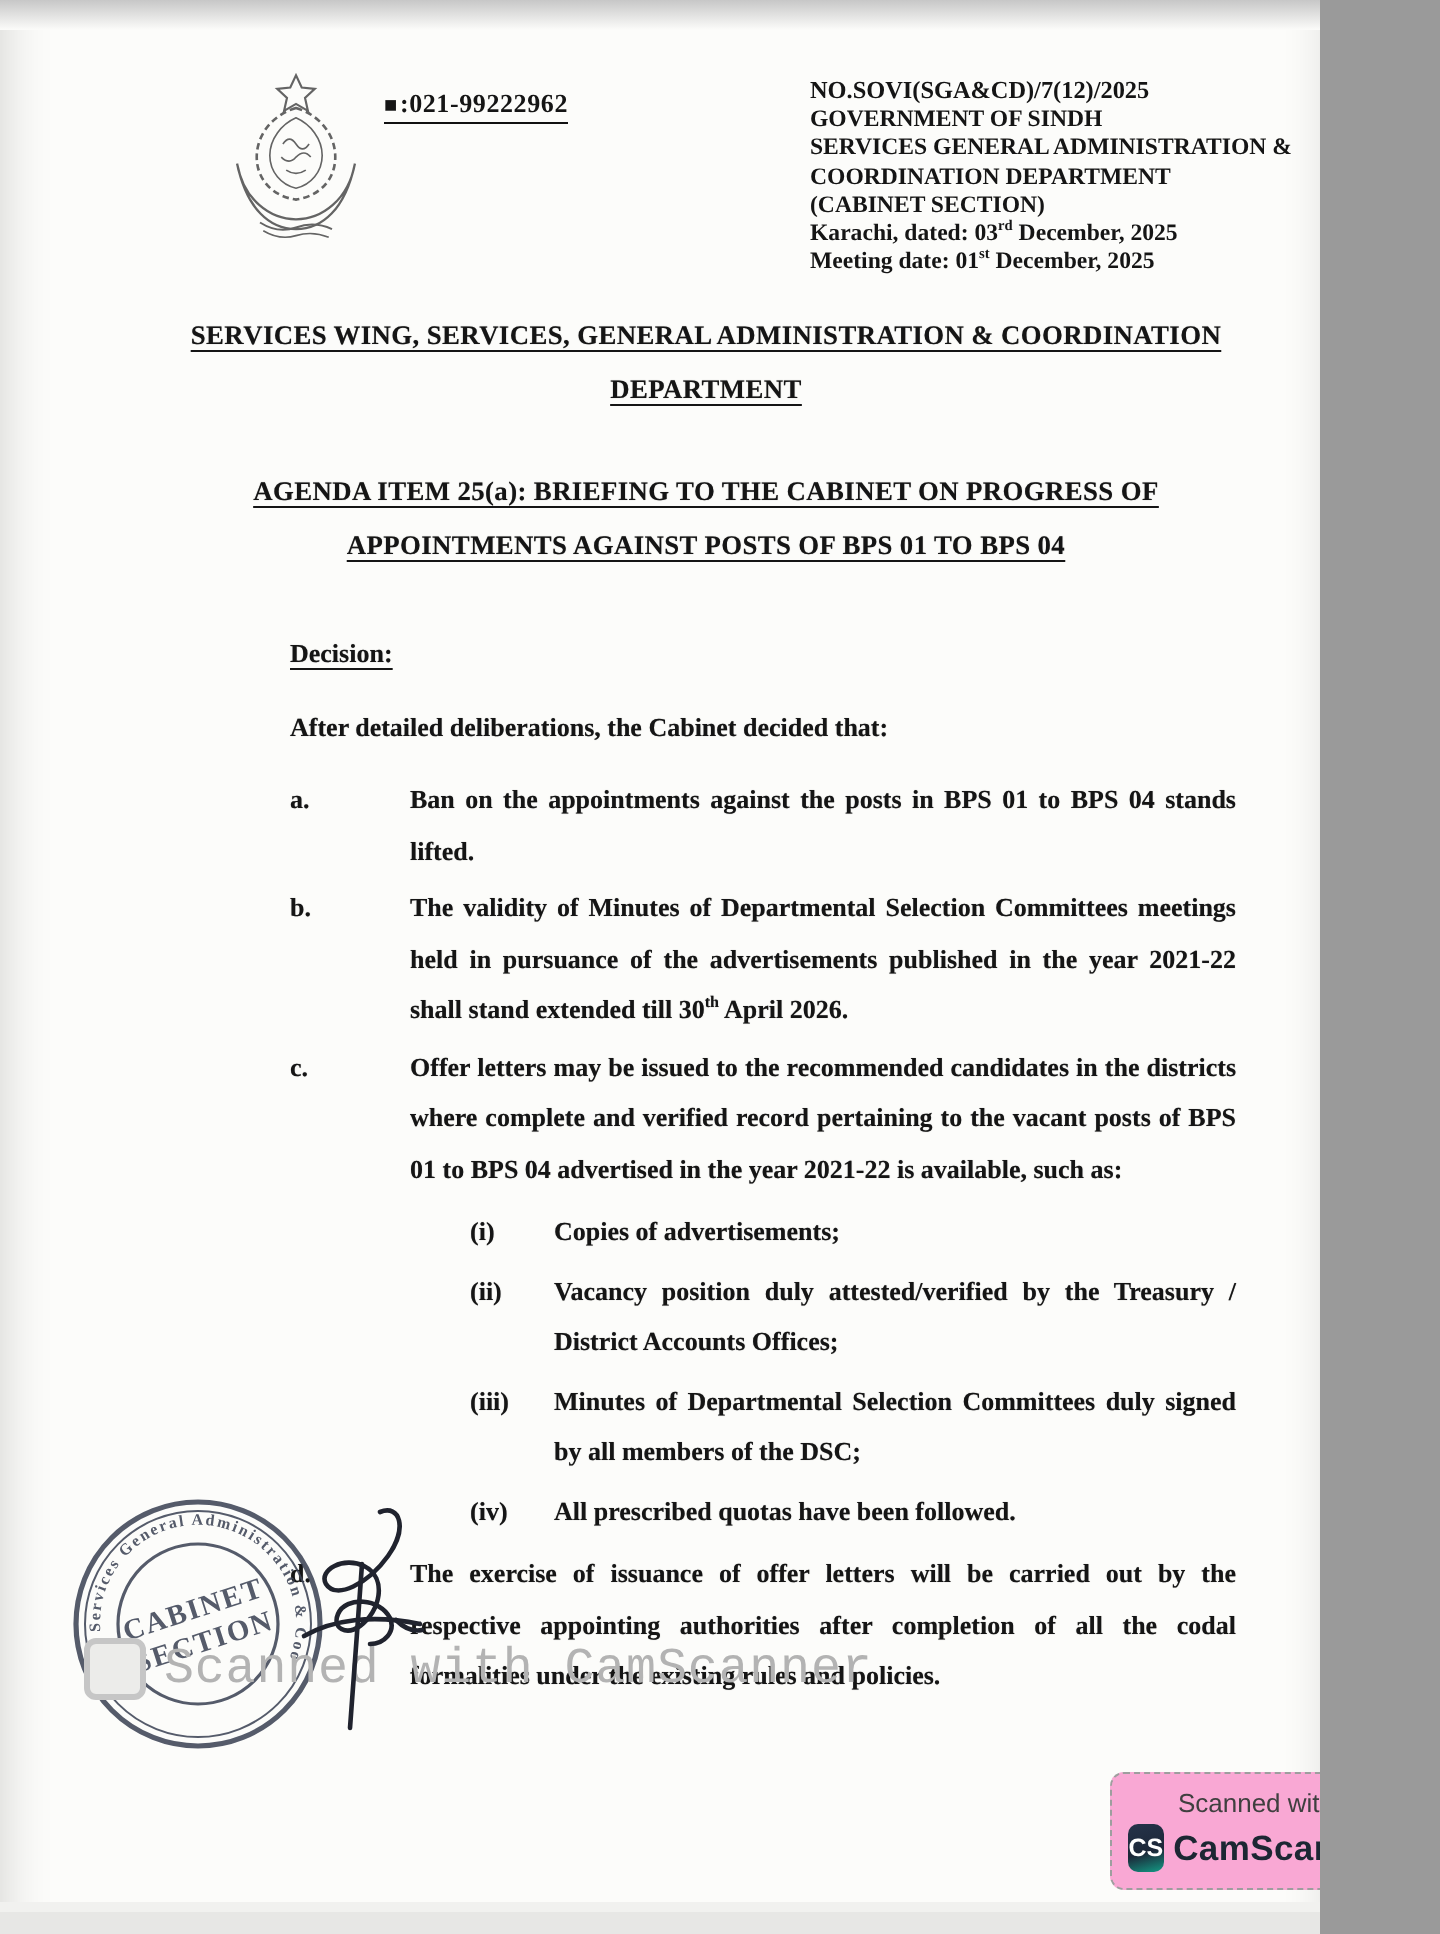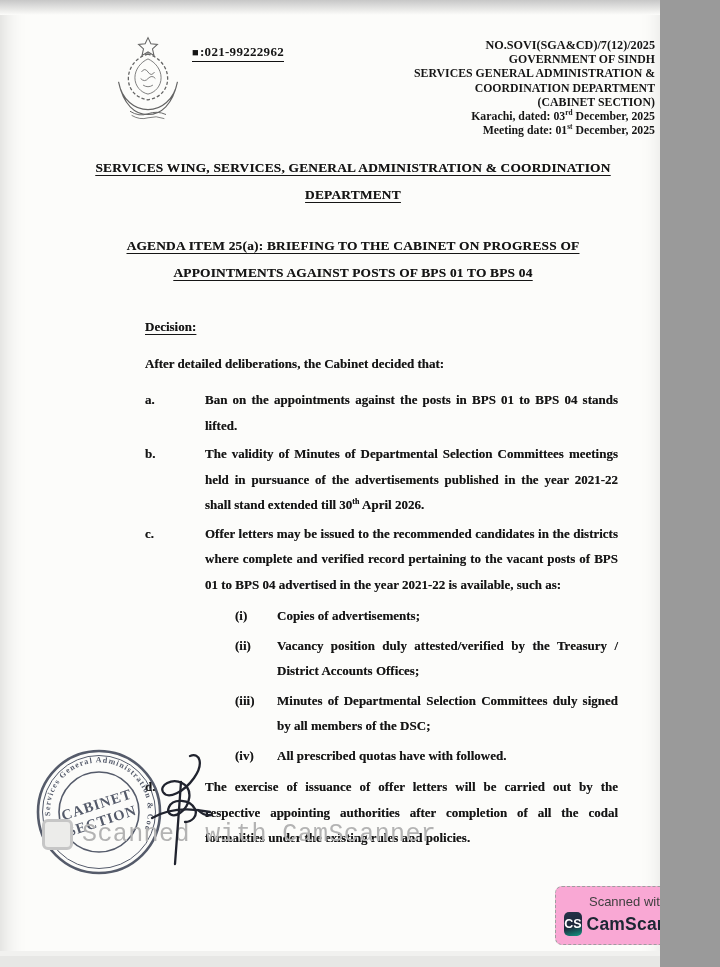--- a/index.html
+++ b/index.html
@@ -13,21 +13,21 @@
   .top-fade{position:absolute;top:0;left:0;right:0;height:15px;
     background:linear-gradient(#c7c7c7,#fcfcfa);}
   .bottom-strip{position:absolute;bottom:0;left:0;right:0;height:11px;background:#e7e7e5;}
   .bottom-strip2{position:absolute;bottom:11px;left:0;right:0;height:5px;background:#f1f1ef;}
 
   
   .crest{position:absolute;left:106px;top:36px;width:84px;height:90px;}
   .phone{position:absolute;left:192px;top:44px;font-size:13px;letter-spacing:.3px;
     border-bottom:1.6px solid #111;padding-bottom:1px;}
   .phone .sq{font-size:11px;margin-right:1px;}
-  .letterhead{position:absolute;left:405px;top:38px;width:250px;text-align:right;
+  .letterhead{position:absolute;left:405px;top:38px;width:250px;text-align:left;
     font-size:11.8px;line-height:14.2px;}
   .letterhead .ref{font-size:12.2px;}
   sup{font-size:.62em;vertical-align:super;line-height:0;}
 
   
   .doc-body{position:absolute;left:88px;top:154px;width:530px;
     font-size:13px;line-height:25.5px;text-shadow:0 0 .4px rgba(10,10,10,.5);}
   .u{text-decoration:underline;text-underline-offset:3px;text-decoration-thickness:1.4px;}
   .title,.agenda{text-align:center;font-size:13.4px;line-height:27px;letter-spacing:.2px;}
   .agenda{margin-top:24px;}
@@ -135,21 +135,21 @@
       <div class="subitem">
         <span class="slabel">(ii)</span>
         <span class="stext">Vacancy position duly attested/verified by the Treasury / District Accounts Offices;</span>
       </div>
       <div class="subitem">
         <span class="slabel">(iii)</span>
         <span class="stext">Minutes of Departmental Selection Committees duly signed by all members of the DSC;</span>
       </div>
       <div class="subitem">
         <span class="slabel">(iv)</span>
-        <span class="stext">All prescribed quotas have with followed.</span>
+        <span class="stext">All prescribed quotas have been followed.</span>
       </div>
     </div>
 
     <div class="item d">
       <span class="ilabel">d.</span>
       <span class="itext">The exercise of issuance of offer letters will be carried out by the respective appointing authorities after completion of all the codal formalities under the existing rules and policies.</span>
     </div>
   </div>
 
   <div class="stamp">

